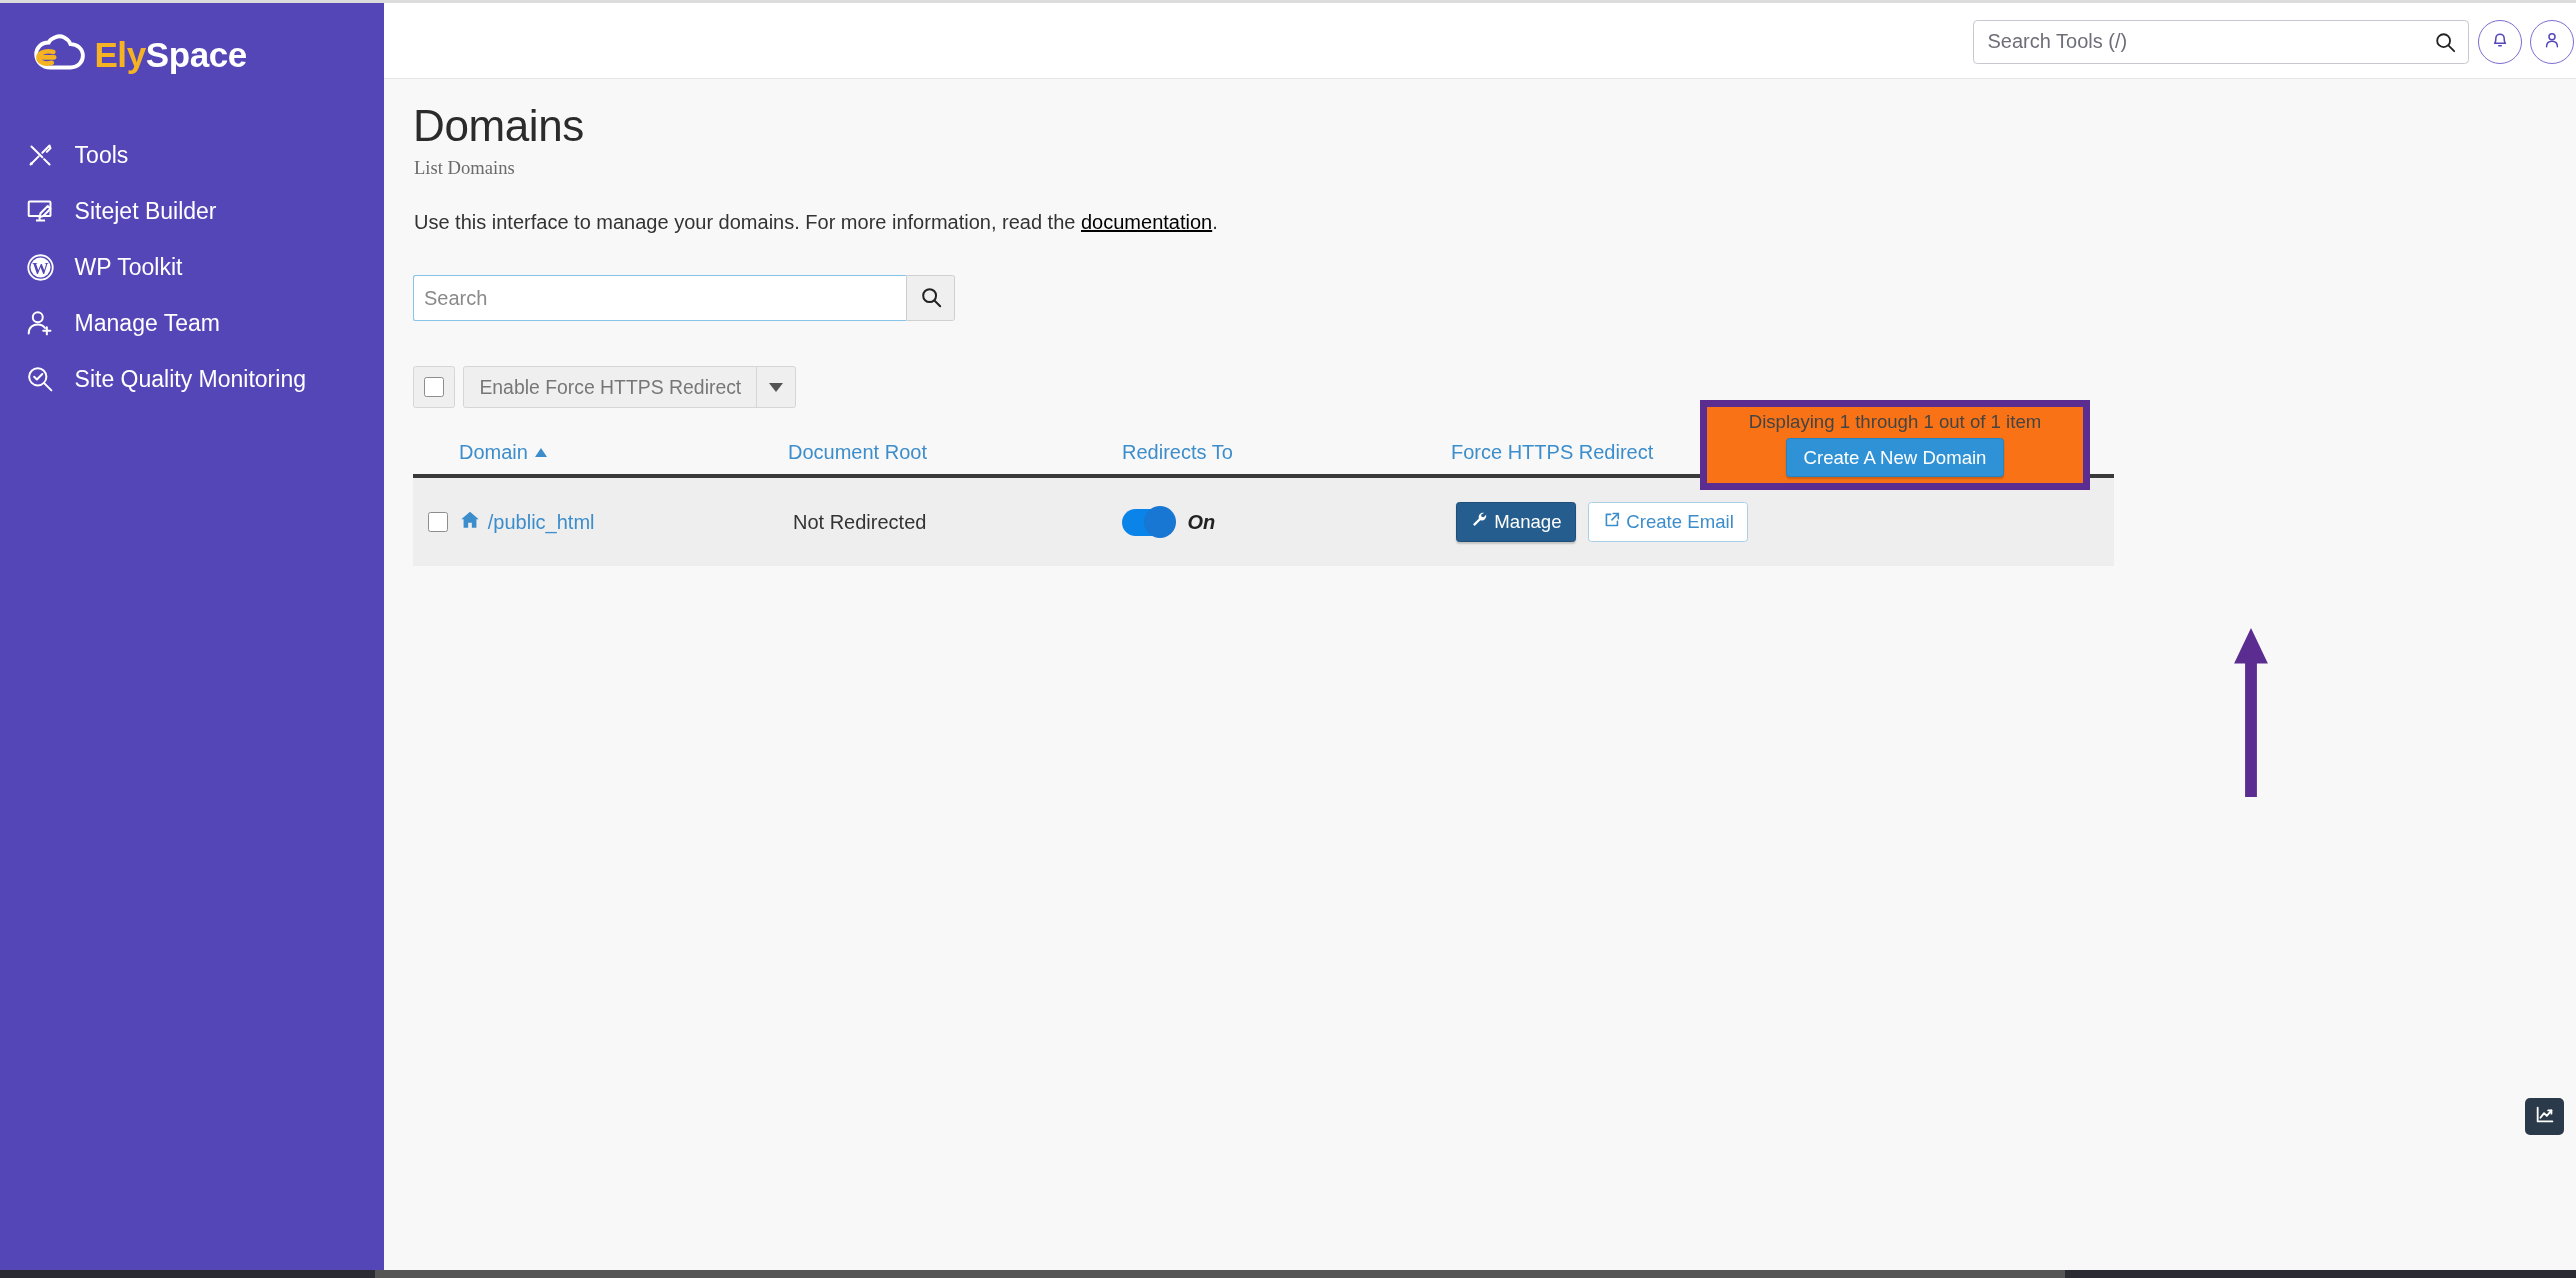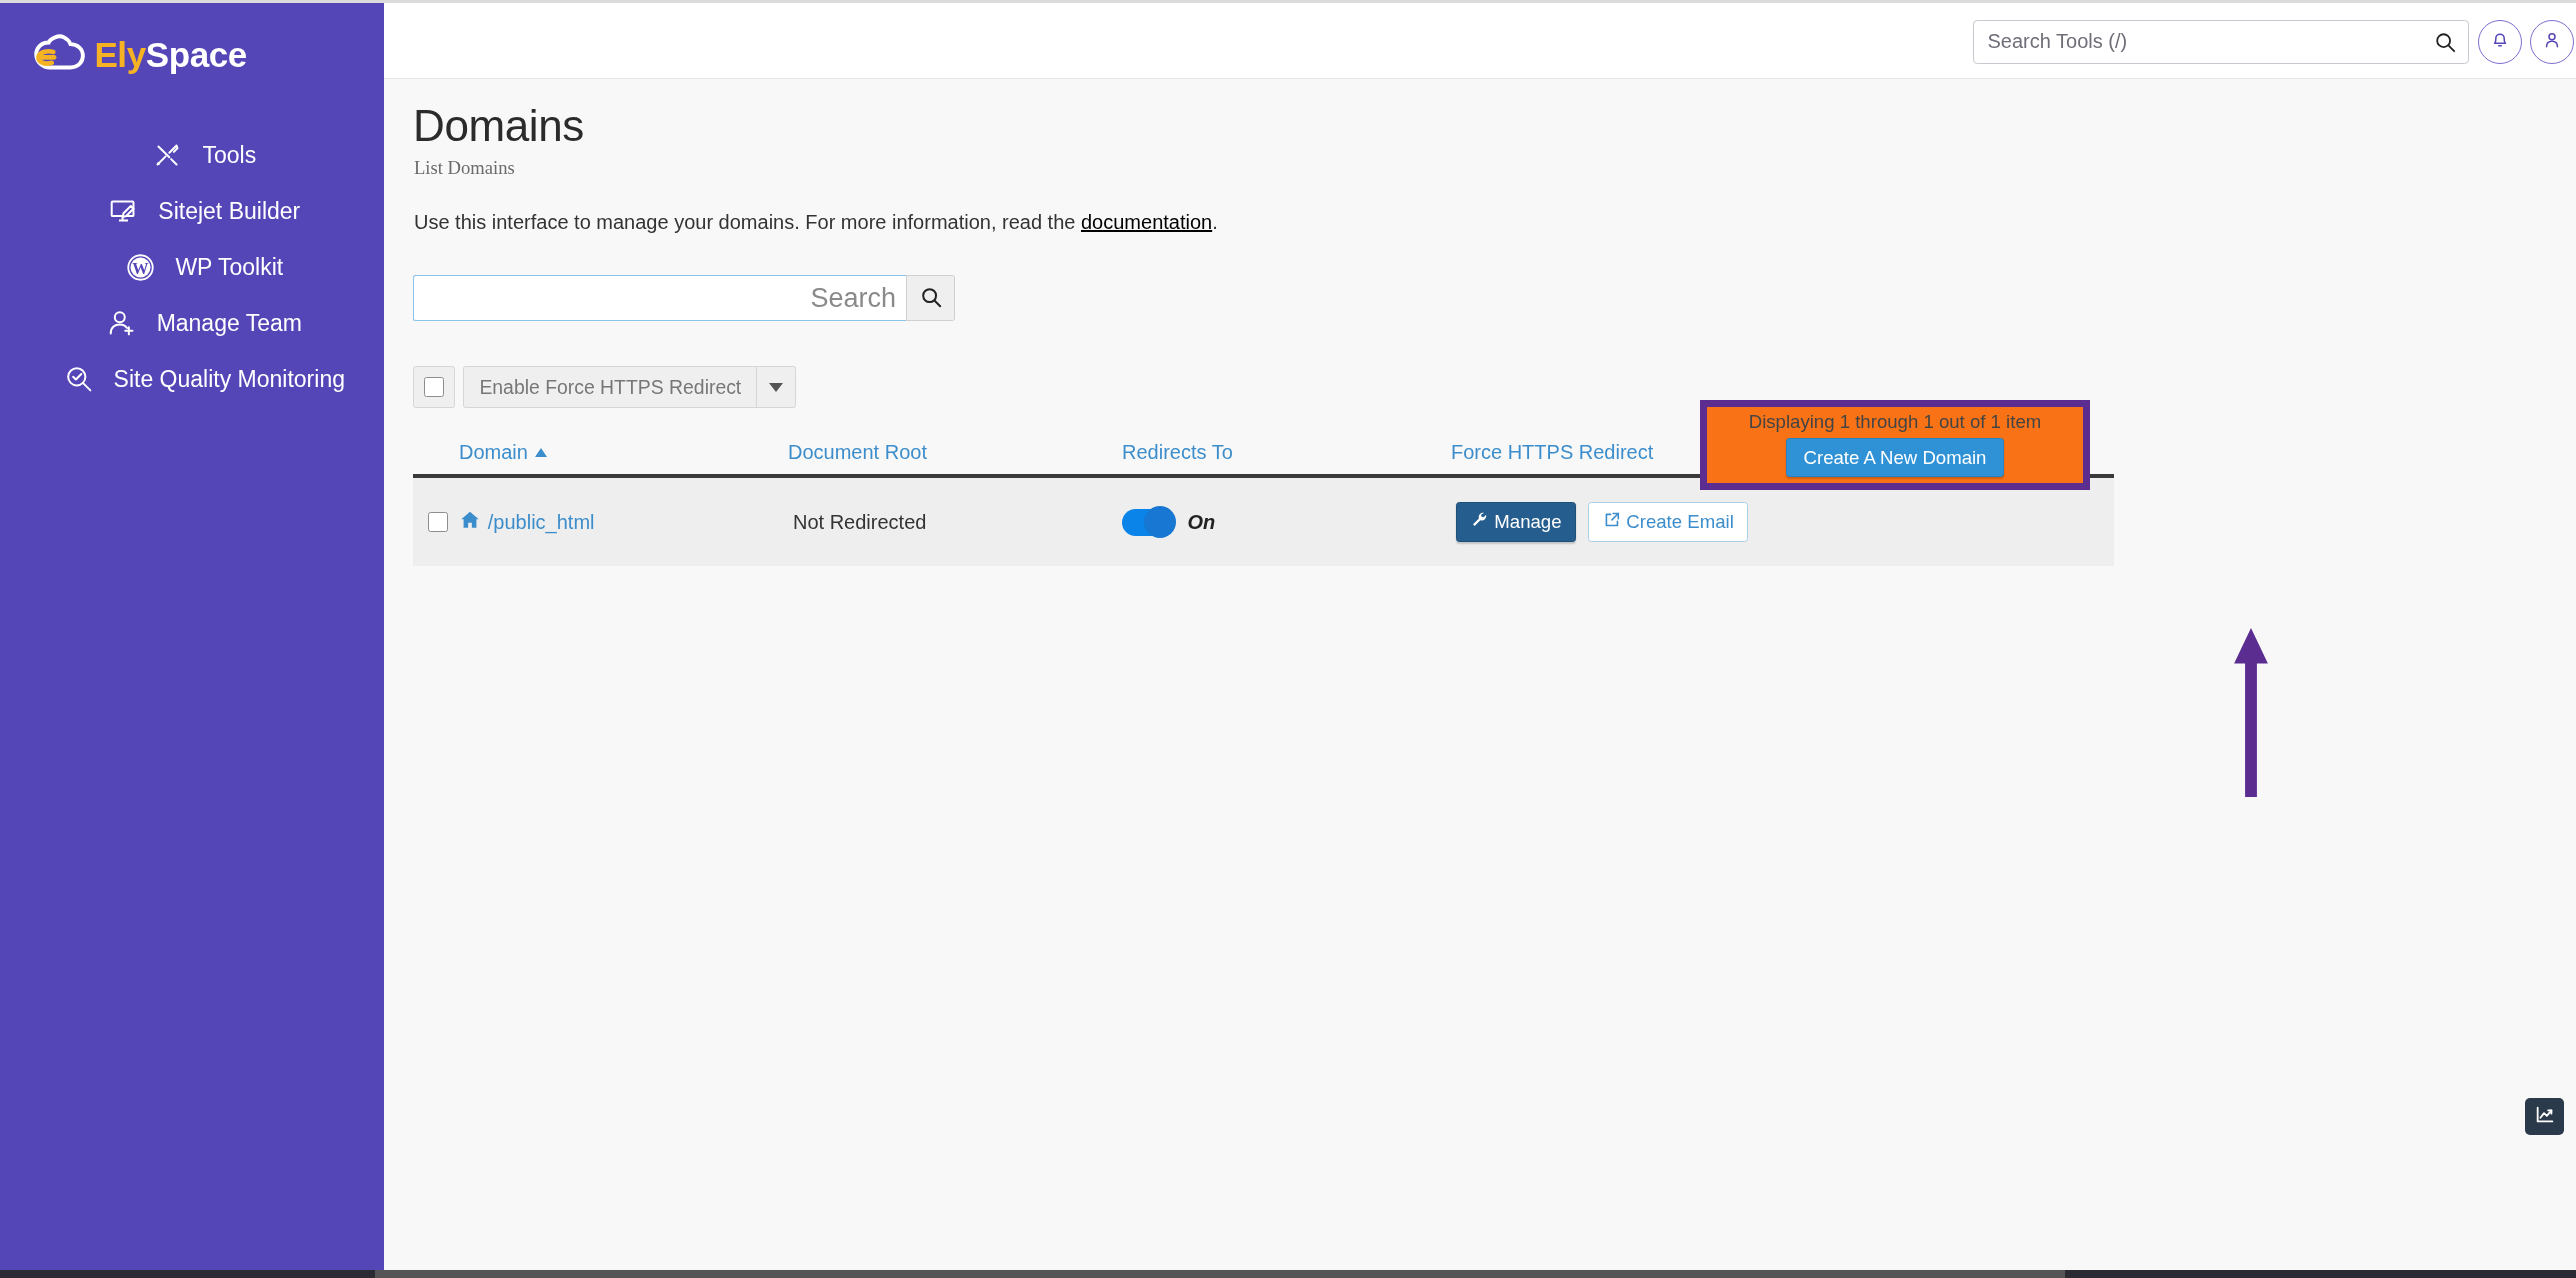--- a/index.html
+++ b/index.html
@@ -47,21 +47,21 @@
     font-size: 35px; font-weight: 700; letter-spacing: -0.4px;
     white-space: nowrap;
   }
   .logo-ely { color: #f5b324; }
   .logo-space { color: #ffffff; }
 
   .nav { position: absolute; left: 0; top: 125px; width: 384px; }
   .nav-item {
     display: flex; align-items: center;
     height: 56px; padding-left: 24px; gap: 18.6px;
-    color: #ffffff; cursor: pointer; justify-content: center;
+    color: #ffffff; cursor: pointer;
   }
   .nav-icon { width: 32px; height: 32px; flex: 0 0 auto;
     display: flex; align-items: center; justify-content: center; }
   .nav-label { font-size: 23px; font-weight: 400; white-space: nowrap; }
 
   
   .header {
     position: absolute; left: 384px; top: 2.5px;
     width: 2192px; height: 76px;
     background: #ffffff;
@@ -124,21 +124,21 @@
   }
   .search-box {
     width: 493px; height: 46px;
     border: 0.8px solid #88c3ea; border-right: 0;
     border-radius: 2.5px 0 0 2.5px; background: #fff;
     display: flex; align-items: center;
   }
   .search-box input {
     flex: 1; border: 0; outline: 0; background: transparent;
     font-family: "Liberation Sans", sans-serif;
-    font-size: 27px; color: #444; padding: 0 10px; text-align: right;
+    font-size: 20px; color: #444; padding: 0 10px;
   }
   .search-box input::placeholder { color: #8a8a8a; }
   .search-go {
     width: 49px; height: 46px;
     border: 0.8px solid #cfcfcf; border-radius: 0 2.5px 2.5px 0;
     background: #efefef;
     display: flex; align-items: center; justify-content: center;
     cursor: pointer;
   }
 

